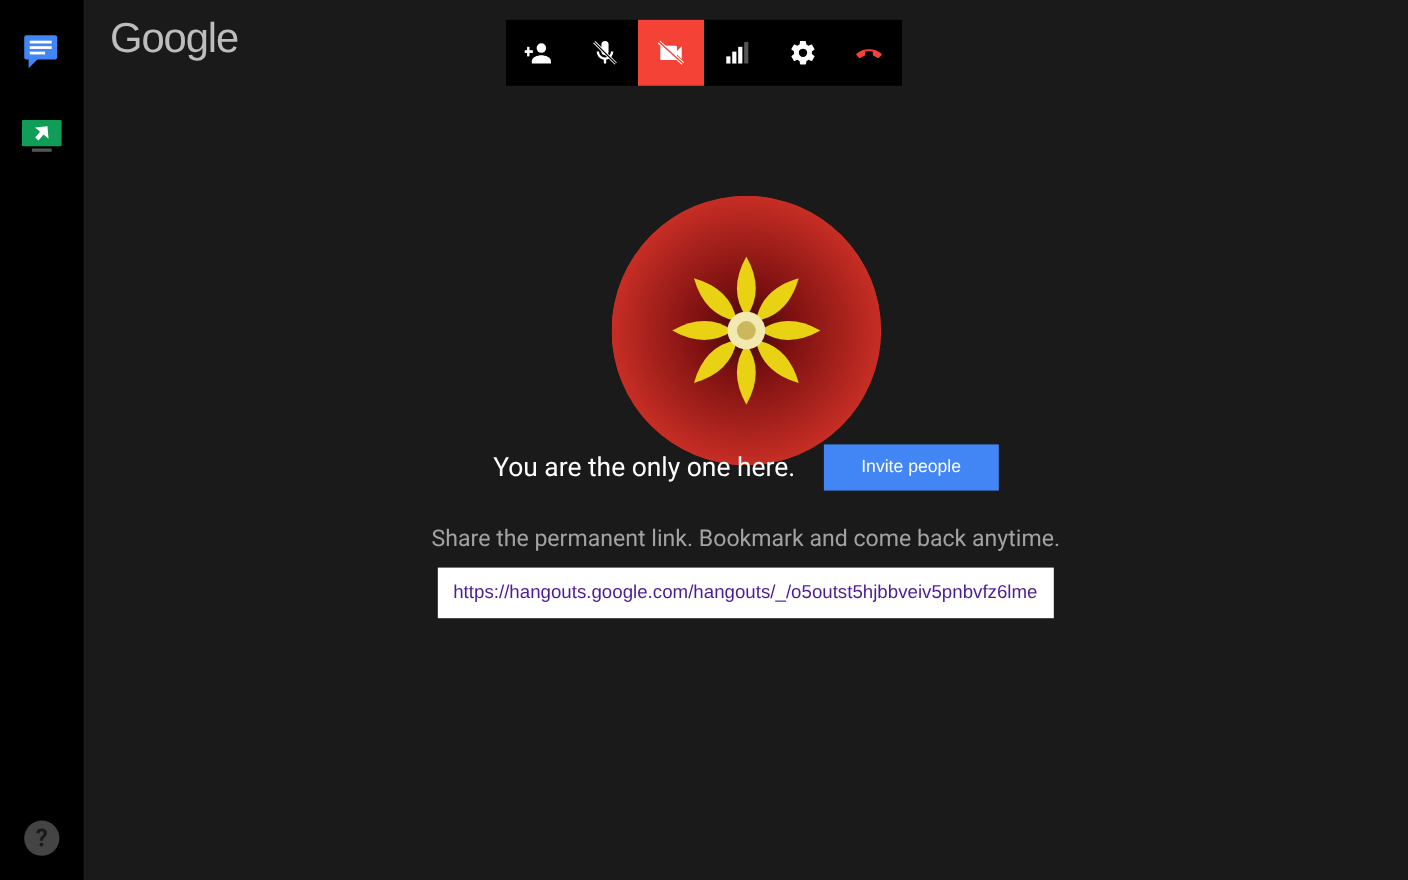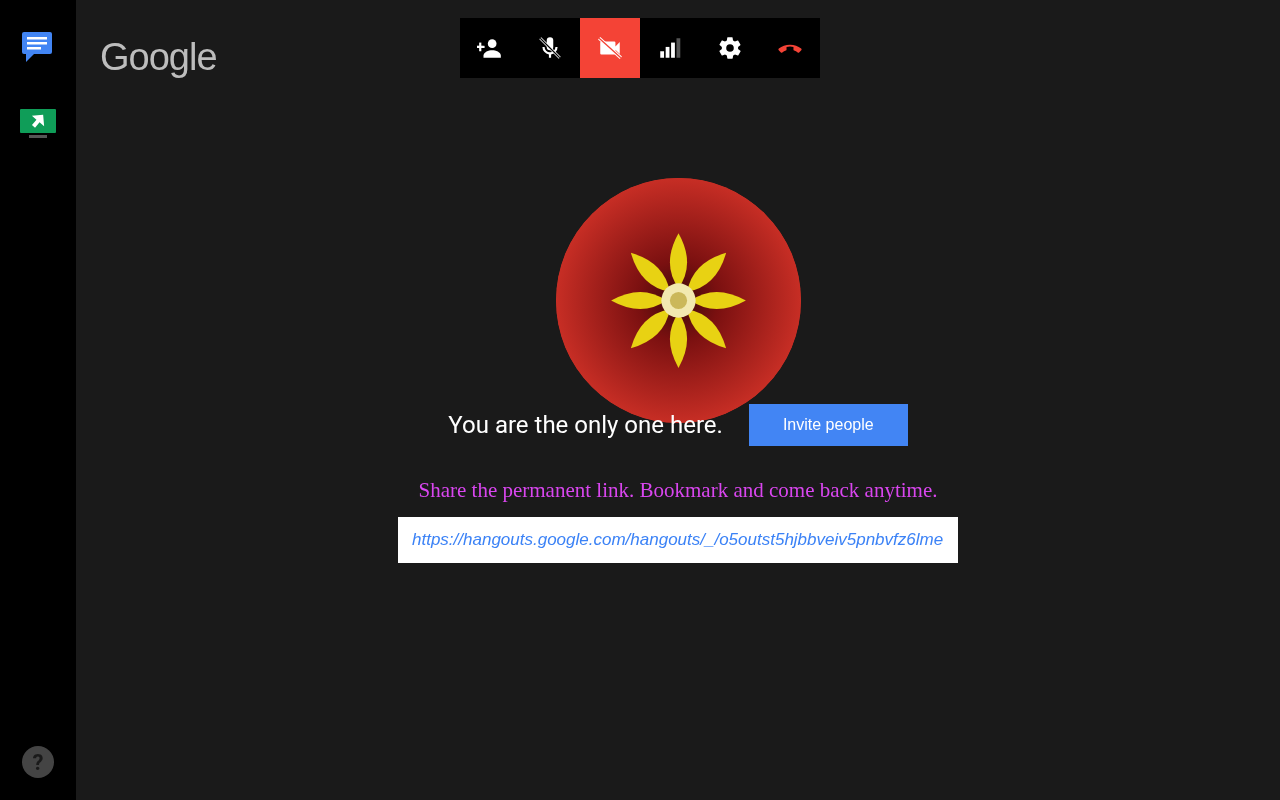--- a/index.html
+++ b/index.html
@@ -15,21 +15,21 @@
     padding-top:28px;
   }
   .sb-item { margin-bottom:40px; cursor:pointer; }
   .help-btn {
     position:absolute; bottom:22px; left:22px;
     width:32px; height:32px; border-radius:50%;
     background:#444; color:#1a1a1a; font-weight:bold; font-size:22px;
     display:flex; align-items:center; justify-content:center; cursor:pointer;
   }
   
-  .logo { position:absolute; top:36px; left:100px; color:#bdbdbd;
+  .logo { position:absolute; top:14px; left:100px; color:#bdbdbd;
           font-size:38px; font-family:"Product Sans", Arial, sans-serif;
           letter-spacing:-1px; user-select:none; }
   
   .controls {
     position:absolute; top:18px; left:50%; transform:translateX(-50%);
     height:60px; background:#000; display:flex;
   }
   .ctl {
     width:60px; height:60px; display:flex; align-items:center; justify-content:center;
     cursor:pointer;
@@ -45,29 +45,28 @@
     width:245px; height:245px; border-radius:50%; overflow:hidden;
     margin-top:-60px; margin-bottom:-40px;
   }
   .avatar svg { width:100%; height:100%; display:block; }
   .line1 { display:flex; align-items:center; gap:26px; margin-top:21px; }
   .msg1 { font-size:24px; color:#fff; }
   .invite-btn {
     background:#4285f4; color:#fff; border:none; padding:12px 34px;
     font-size:16px; font-weight:500; cursor:pointer;
   }
-  .msg2 { font-size:21px; color:#d946ef; margin-top:32px;font-family:Liberation Serif, serif; }
+  .msg2 { font-size:21px; color:#a3a3a3; margin-top:32px; }
   .link-box {
     margin-top:14px; width:560px; height:46px; background:#fff;
     display:flex; align-items:center; padding:0 14px;
   }
   .link-box input {
-    width:100%; border:none; outline:none; font-size:17px; color:#3b82f6;
+    width:100%; border:none; outline:none; font-size:17px; color:#4c1d95;
     background:transparent;
-    font-style:italic;
   }
 </style>
 </head>
 <body>
 
 <div class="sidebar">
   <div class="sb-item">
     <svg width="36" height="36" viewBox="0 0 36 36">
       <rect x="2" y="4" width="30" height="22" rx="2" fill="#4285f4"></rect>
       <polygon points="6,24 6,34 16,24" fill="#4285f4"></polygon>

